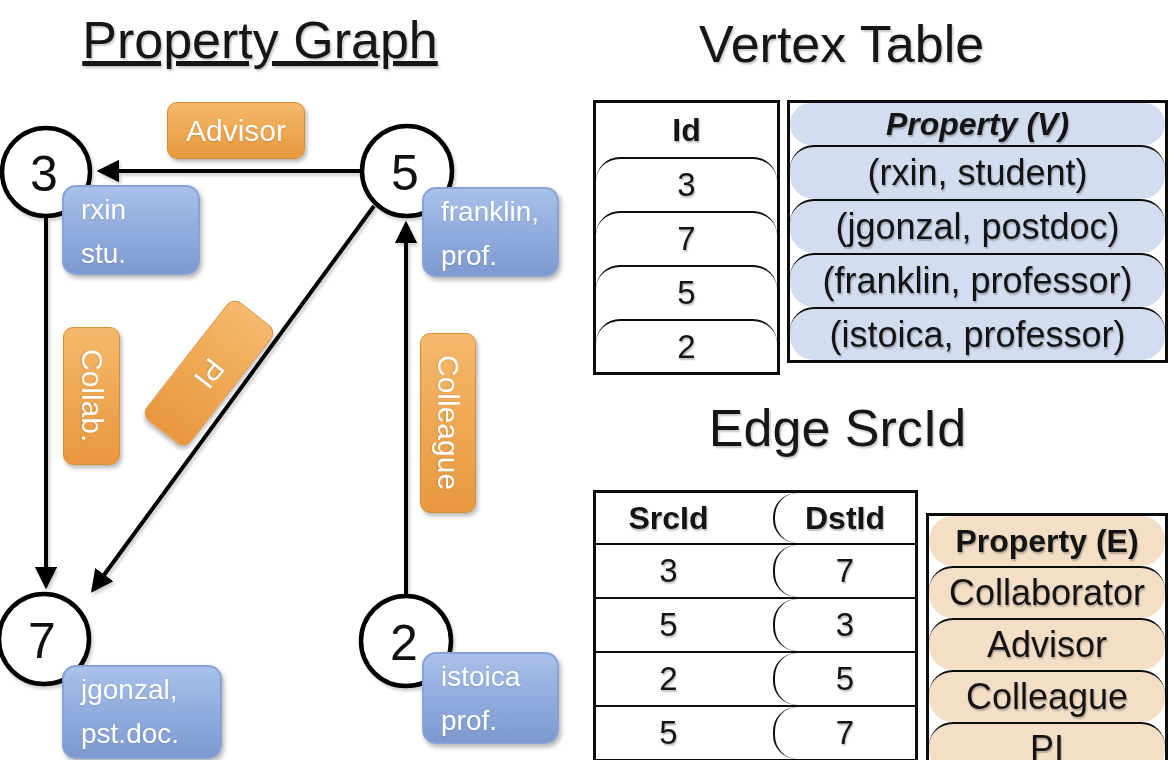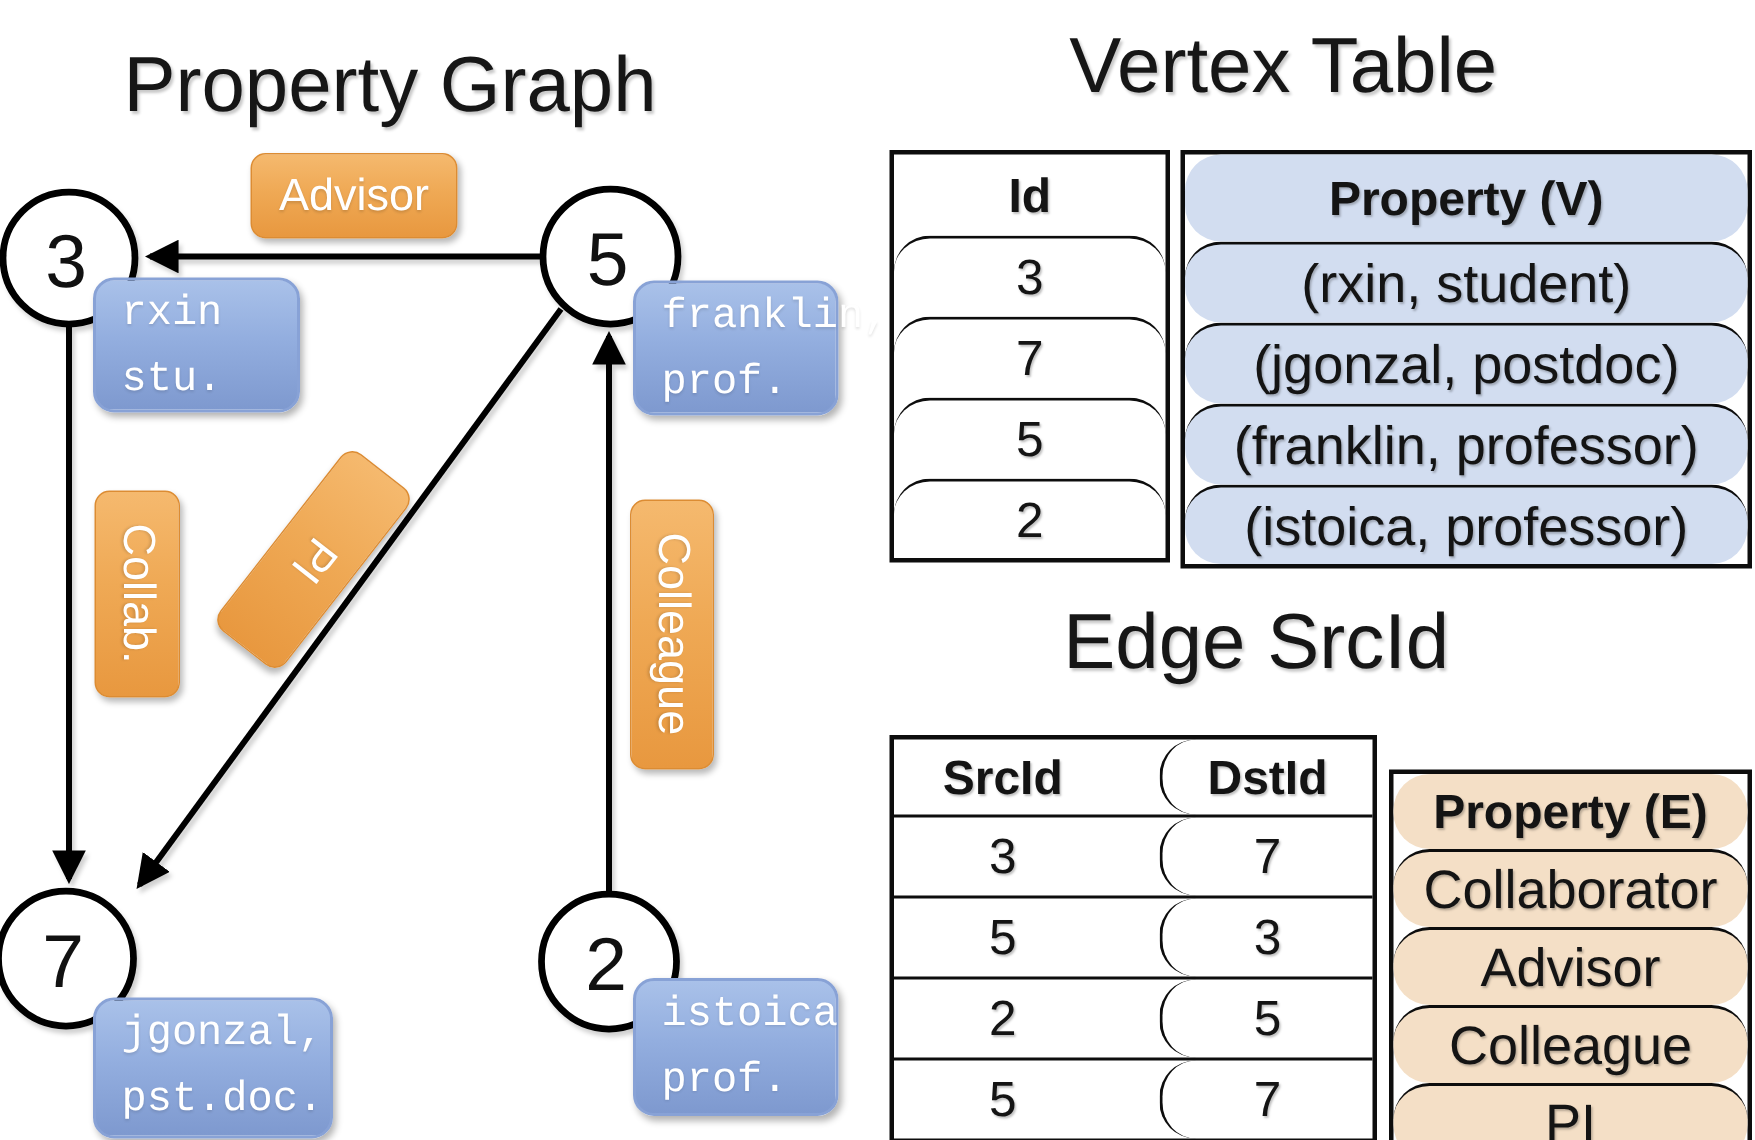--- a/index.html
+++ b/index.html
@@ -32,21 +32,20 @@
   .elabel.vert { writing-mode:vertical-rl; }
 
   .vlabel {
     position:absolute;
     background:linear-gradient(180deg,#A9C1E9 0%,#93AEDF 45%,#7E99CF 100%);
     border:2px solid #88A2D6; border-radius:14px;
     color:#ffffff; font-size:28px; line-height:44px;
     padding:1px 0 0 17px; box-sizing:border-box;
     box-shadow:2px 3px 5px rgba(0,0,0,0.3);
     text-shadow:0 1px 2px rgba(0,0,0,0.12);
-    font-family:Liberation Mono, monospace;
   }
 
   
   #tables-panel { position:absolute; left:585px; top:0; width:585px; height:760px; }
 
   .subtable {
     position:absolute; border:3px solid #0d0d0d; box-sizing:border-box;
     display:flex; flex-direction:column; background:#fff;
   }
   .tcell {
@@ -59,21 +58,21 @@
   .grid2 .trow { display:flex;gap:32px; }
   .grid2 .trow > .tcell:last-child { border-left:2.5px solid #0d0d0d; }
   .bg-blue { background:#D2DDF0; }
   .bg-tan  { background:#F4DFC6; }
   .propcell { font-size:36px; }
 </style>
 </head>
 <body>
 
 <div id="graph-panel">
-  <div class="title" style="left:20px; top:27px; width:480px;">Property Graph</div>
+  <div class="title" style="left:20px; top:10px; width:480px;text-decoration:underline;">Property Graph</div>
 
   <svg id="graph-svg" width="585" height="760" viewBox="0 0 585 760">
     <defs>
       <marker id="arrow" viewBox="0 0 10 10" refX="8.5" refY="5" markerWidth="5.6" markerHeight="5.6" orient="auto-start-reverse">
         <path d="M0,0 L10,5 L0,10 z" fill="#000"></path>
       </marker>
     </defs>
 
     <line x1="360" y1="171" x2="100" y2="171" stroke="#000" stroke-width="4" marker-end="url(#arrow)"></line>
     <line x1="46" y1="217" x2="46" y2="586" stroke="#000" stroke-width="4" marker-end="url(#arrow)"></line>
@@ -109,32 +108,32 @@
     <div>pst.doc.</div>
   </div>
   <div class="vlabel" style="left:422px; top:652px; width:137px; height:92px;">
     <div>istoica</div>
     <div>prof.</div>
   </div>
 </div>
 
 <div id="tables-panel">
 
-  <div class="title" style="left:18px; top:14px; width:505px;">Vertex Table</div>
+  <div class="title" style="left:4px; top:14px; width:505px;">Vertex Table</div>
 
   <div class="subtable" style="left:8px; top:100px; width:187px;">
     <div class="tcell hdr" style="height:54px;">Id</div>
     <div class="tcell rowline" style="height:54px;">3</div>
     <div class="tcell rowline" style="height:54px;">7</div>
     <div class="tcell rowline" style="height:54px;">5</div>
     <div class="tcell rowline" style="height:53px;">2</div>
   </div>
 
   <div class="subtable" style="left:202px; top:100px; width:381px;">
-    <div class="tcell hdr bg-blue" style="height:58px;">Property (V)</div>
+    <div class="tcell hdr bg-blue" style="height:42px;font-style:italic;">Property (V)</div>
     <div class="tcell propcell bg-blue rowline" style="height:54px;">(rxin, student)</div>
     <div class="tcell propcell bg-blue rowline" style="height:54px;">(jgonzal, postdoc)</div>
     <div class="tcell propcell bg-blue rowline" style="height:54px;">(franklin, professor)</div>
     <div class="tcell propcell bg-blue rowline" style="height:53px;">(istoica, professor)</div>
   </div>
 
   <div class="title" style="left:0px; top:398px; width:505px;">Edge SrcId</div>
 
   <div class="subtable grid2" style="left:8px; top:490px; width:325px;">
     <div class="trow">

